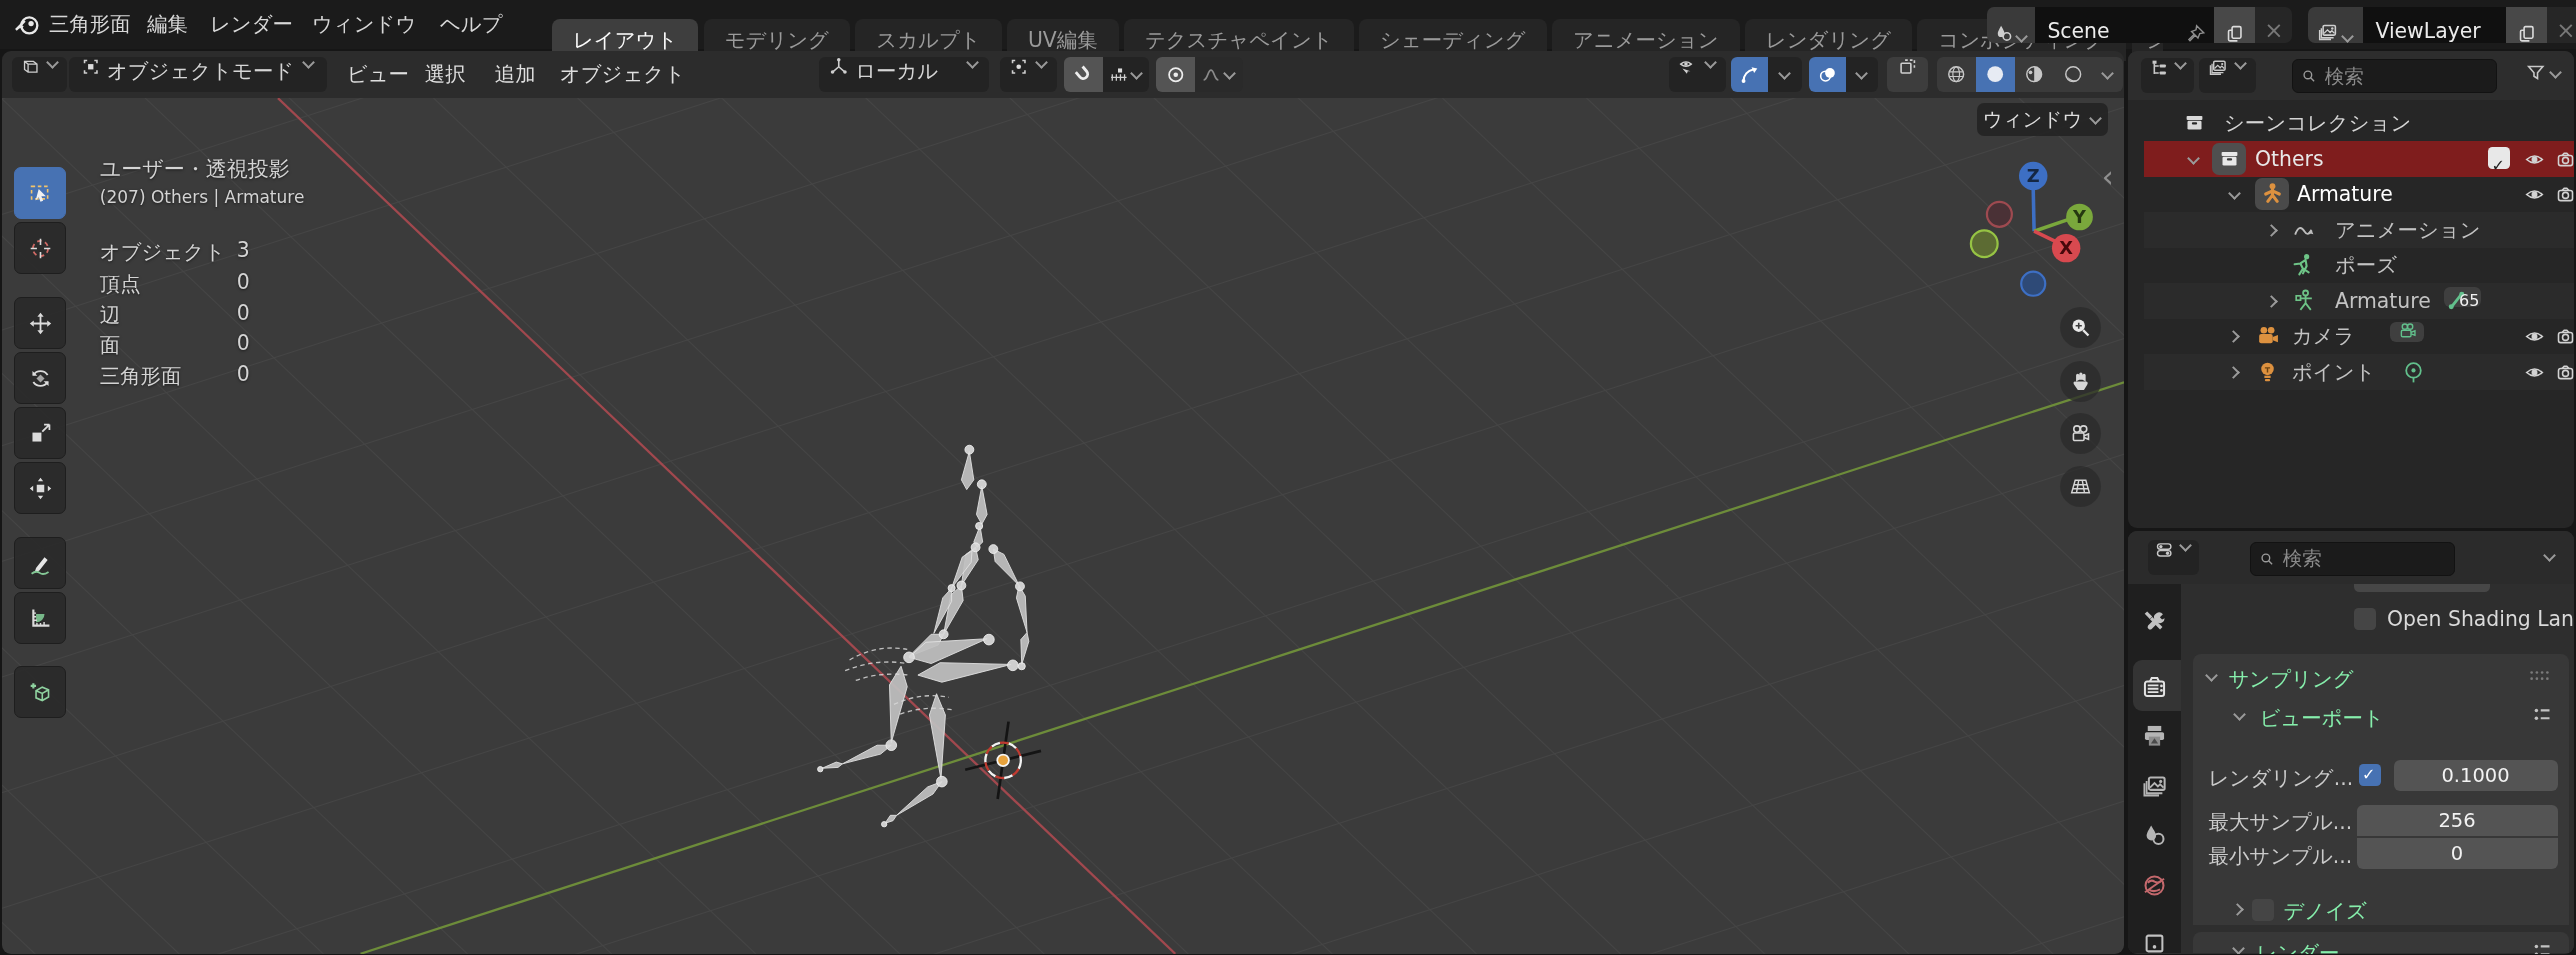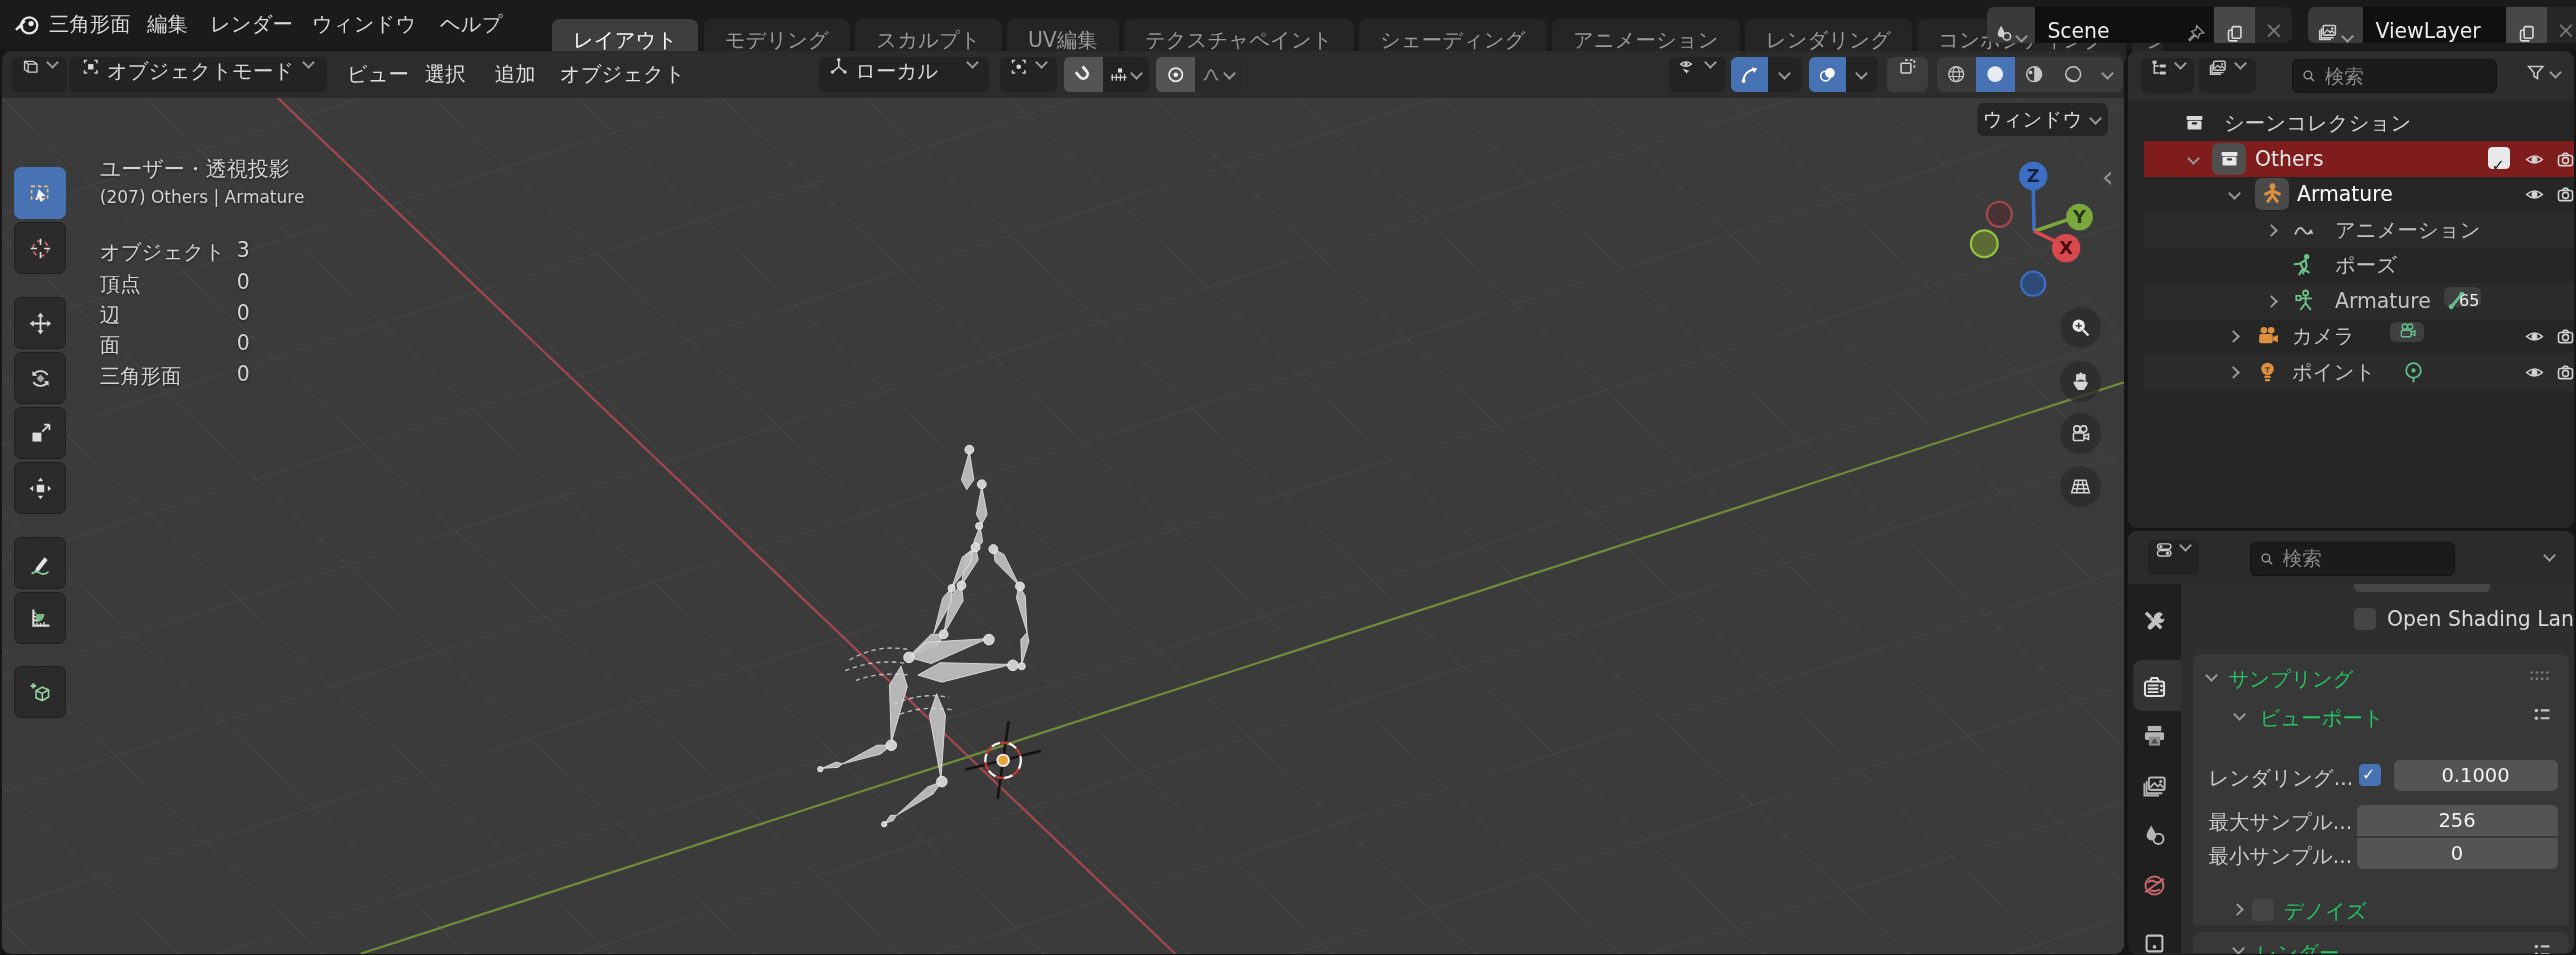--- a/index.html
+++ b/index.html
@@ -44,21 +44,21 @@
   .tabstrip{position:absolute;left:0;top:53px;width:53px;height:369px;background:#1f1f1f;}
   .ptab{position:absolute;left:13.3px;width:27px;height:27px;}
   .panel{position:absolute;background:#383838;border-radius:8px 8px 0 0;}
   .plabel{color:#cbcbcb;white-space:nowrap;position:absolute;}
   .field{position:absolute;background:#545454;color:#f2f2f2;text-align:center;line-height:31px;font-size:19.5px;}
   .cb{position:absolute;width:22px;height:22px;border-radius:4.4px;background:#454545;}
   .cb.blue{background:#4772b3;}
   .cb.blue::after{content:"✓";color:#fff;font-size:16px;position:absolute;left:3.6px;top:0.9px;}
   .cb.light{background:#e8e8e8;}
   .cb.light::after{content:"✓";color:#1d1d1d;font-size:16px;font-weight:bold;position:absolute;left:3.6px;top:0.9px;}
-  .ptitle{color:#22c55e;white-space:nowrap;position:absolute;}
+  .ptitle{color:#86efac;white-space:nowrap;position:absolute;}
   svg{display:block;}
 </style>
 </head>
 <body>
 
 <div id="app">
 
   <div class="abs topbar">
     <svg class="abs" style="left:14px;top:12.4px" width="27" height="25" viewBox="0 0 30 28">
       <circle cx="17" cy="15" r="9" fill="none" stroke="#e8e8e8" stroke-width="2.6"></circle>

